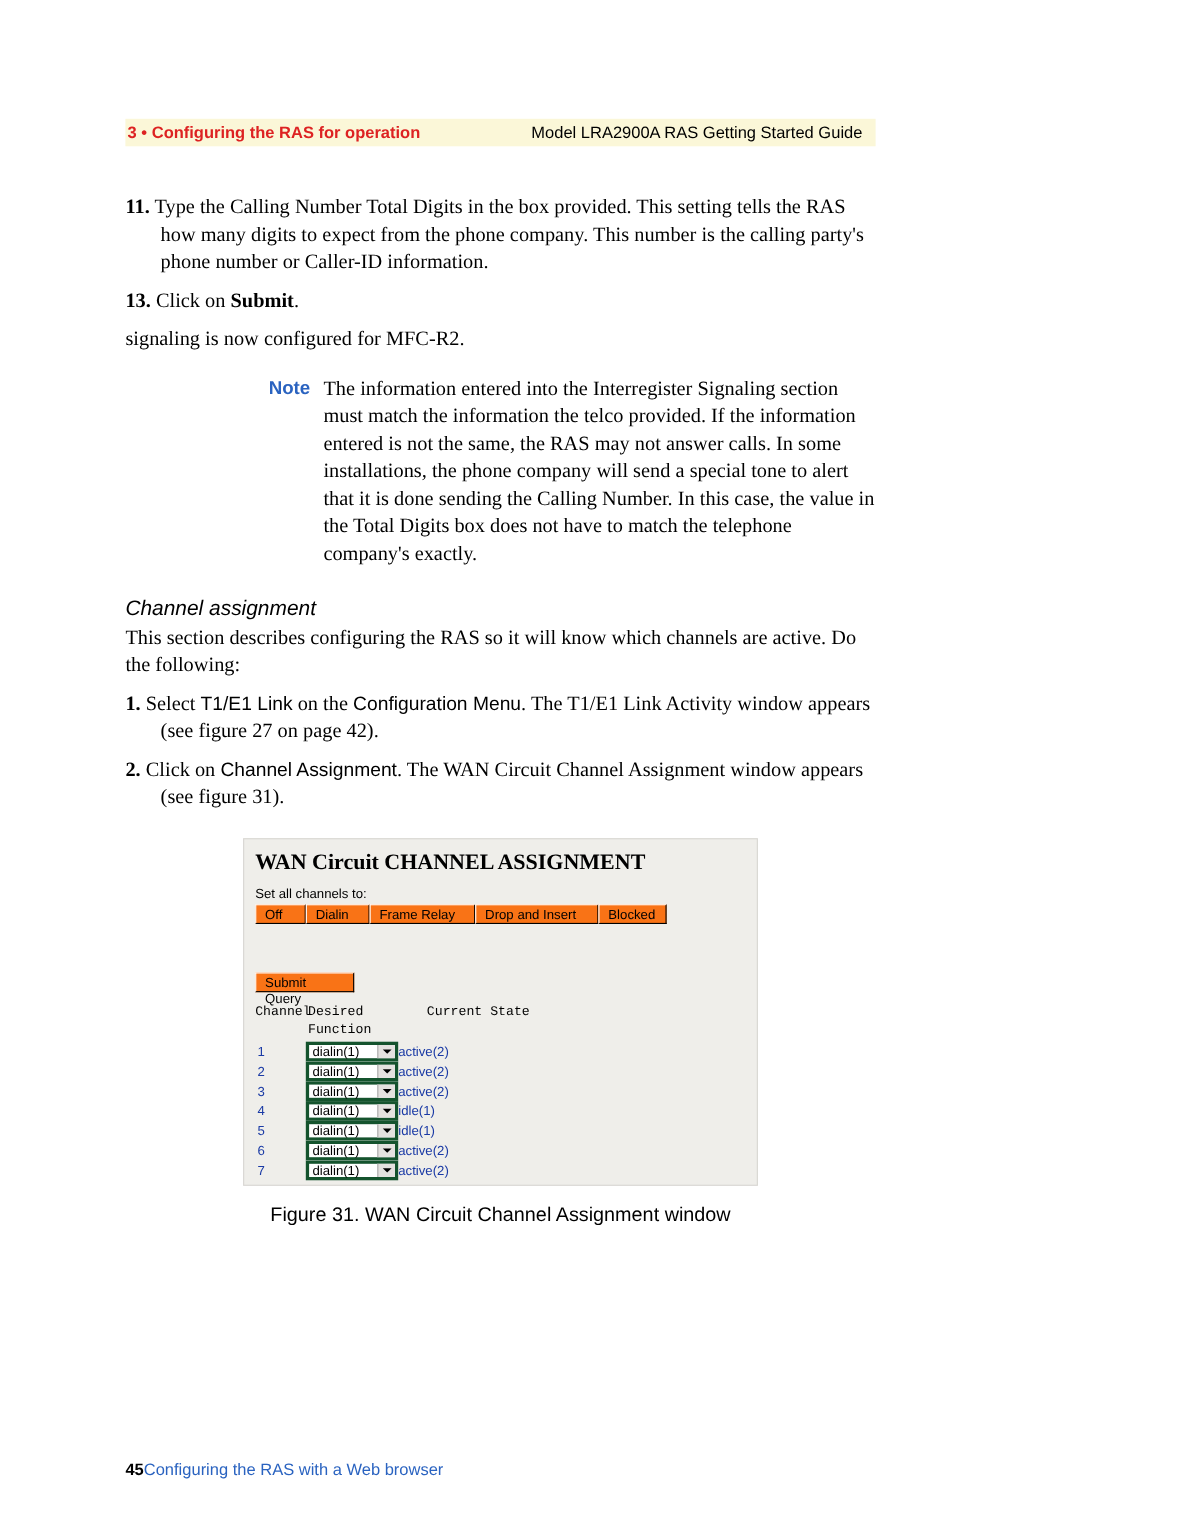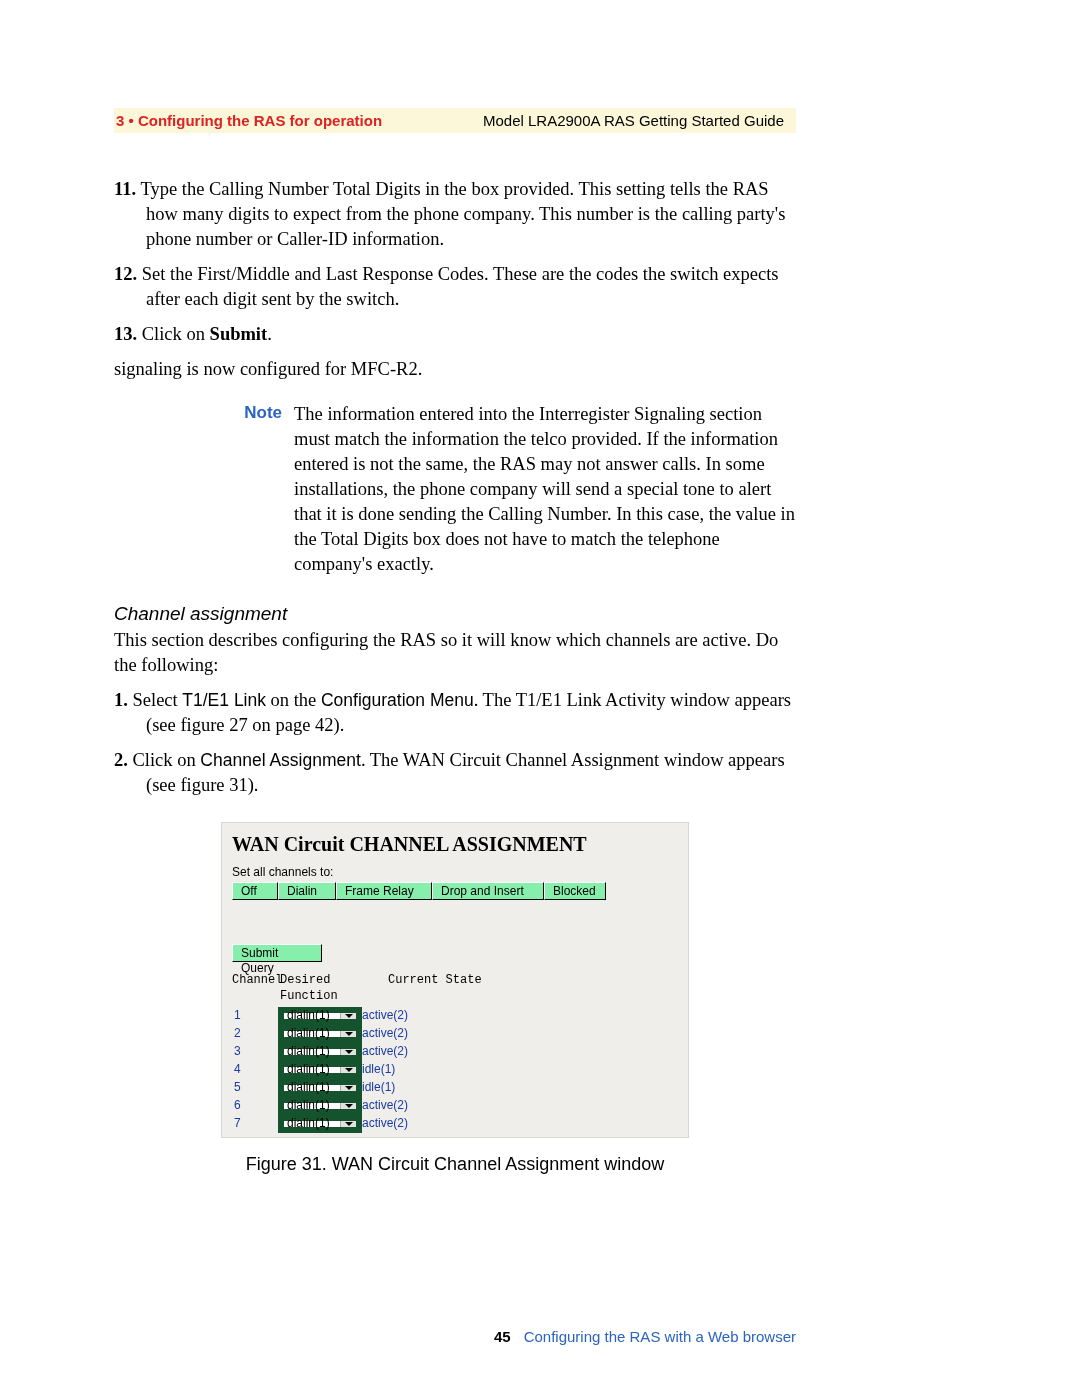--- a/index.html
+++ b/index.html
@@ -105,21 +105,21 @@
     font-size: 12px;
     margin-bottom: 2px;
   }
   .btn-row {
     display: flex;
     gap: 0;
   }
   .obtn {
     font-family: Arial, Helvetica, sans-serif;
     font-size: 12px;
-    background: #86efac;
+    background: #f97316;
     border: 1px solid #000;
     border-top-color:#fff;
     border-left-color:#fff;
     padding: 1px 8px;
     height: 18px;
     line-height: 15px;
     box-sizing: border-box;
   }
   .obtn.w-off{width:46px;}
   .obtn.w-di{width:58px;}
@@ -148,21 +148,21 @@
     vertical-align: middle;
   }
   table.chan td.idx {
     width: 44px;
     color: #1a3aa5;
     padding-left:2px;
   }
   .sel {
     display:inline-flex;
     align-items:center;
-    border:6px solid #14532d;
+    border:3px solid #14532d;
     background:#fff;
     height:18px;
     width:84px;
     font-size:12px;
     box-sizing:border-box;
     padding-left:3px;
     position:relative;
   }
   .sel .arrow{
     position:absolute;
@@ -187,47 +187,43 @@
     font-size: 18px;
     text-align:center;
     margin: 14px 0 16px 0;
   }
   .footer{
     position:absolute;
     bottom:52px;
     left:114px;
     right:100px;
     display:flex;
-    justify-content:flex-end;
+    justify-content:flex-start;
     font-family: Arial, Helvetica, sans-serif;
     font-size:15px;
   }
   .footer .pn{font-weight:bold;}
-  .footer .ft{color:#2a63c0;margin-left:13px;}
+  .footer .ft{color:#2a63c0;}
 </style>
 </head>
 <body>
 
 <div class="page">
 
   <div class="header-bar">
     <span class="header-left">3 • Configuring the RAS for operation</span>
     <span class="header-right">Model LRA2900A RAS Getting Started Guide</span>
   </div>
 
   <div class="body-text">
 
     <ol class="main-ol">
       <li>
         <span class="num">11.</span>
         <span>Type the Calling Number Total Digits in the box provided. This setting tells the RAS how many digits to expect from the phone company. This number is the calling party's phone number or Caller-ID information.</span>
-      </li>
-      <li>
-        <span class="num">12.</span>
-        <span>Set the First/Middle and Last Response Codes. These are the codes the switch expects after each digit sent by the switch.</span>
       </li>
       <li>
         <span class="num">13.</span>
         <span>Click on </span><b>Submit</b><span>.</span>
       </li>
     </ol>
 
     <div class="plain">signaling is now configured for MFC-R2.</div>
 
     <div class="note-block">

